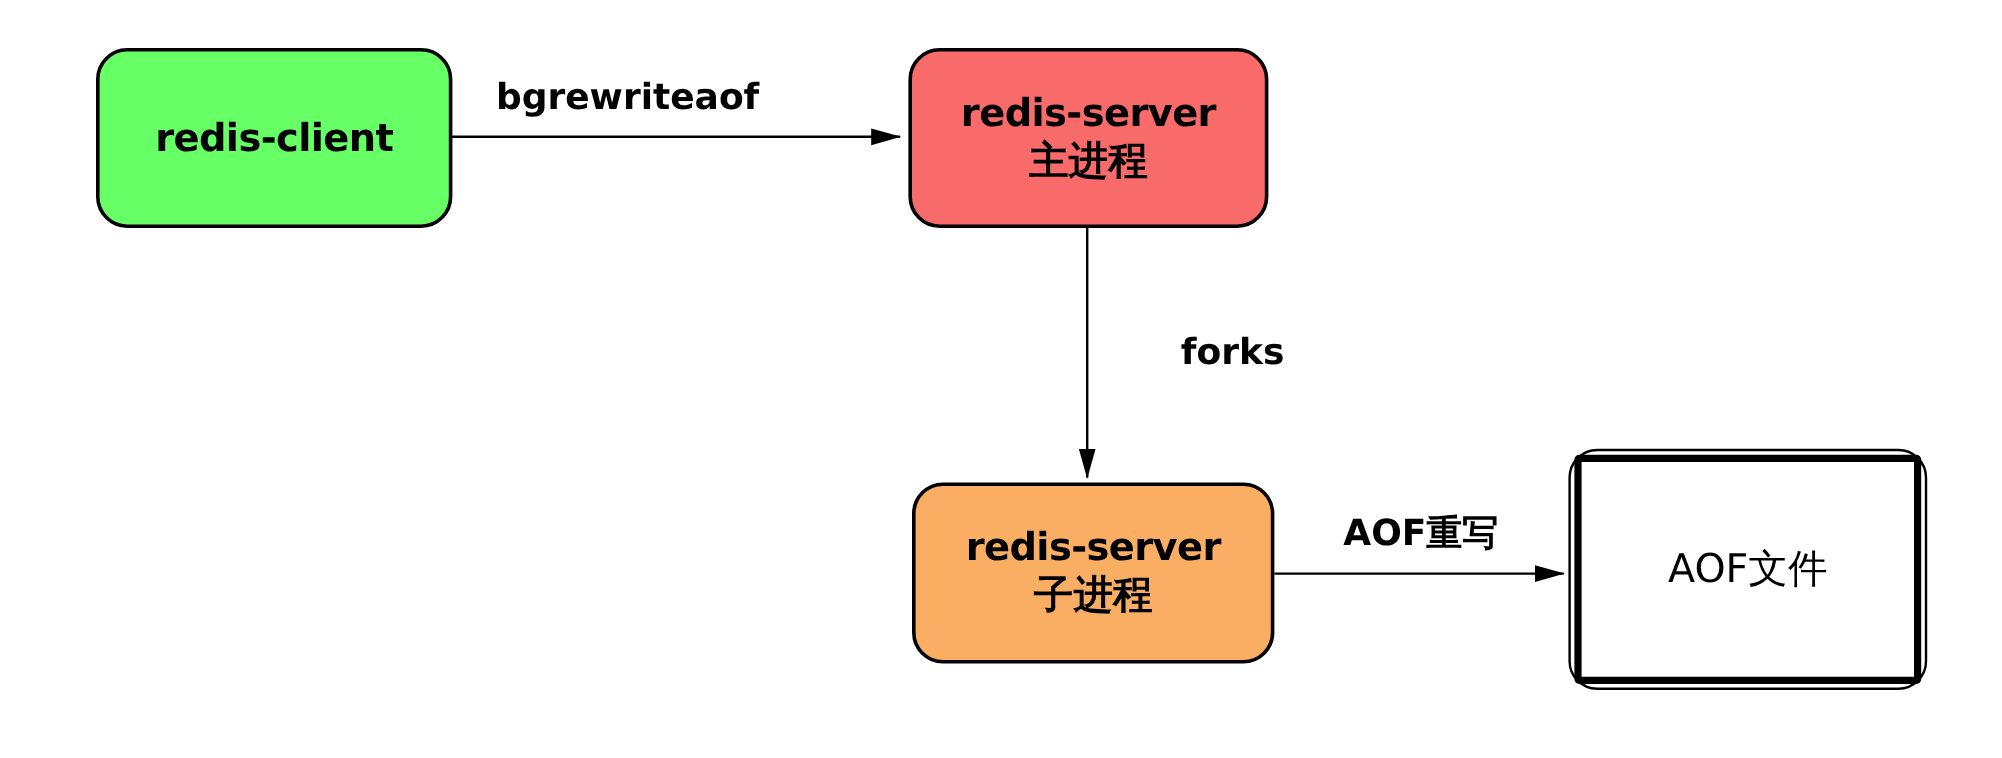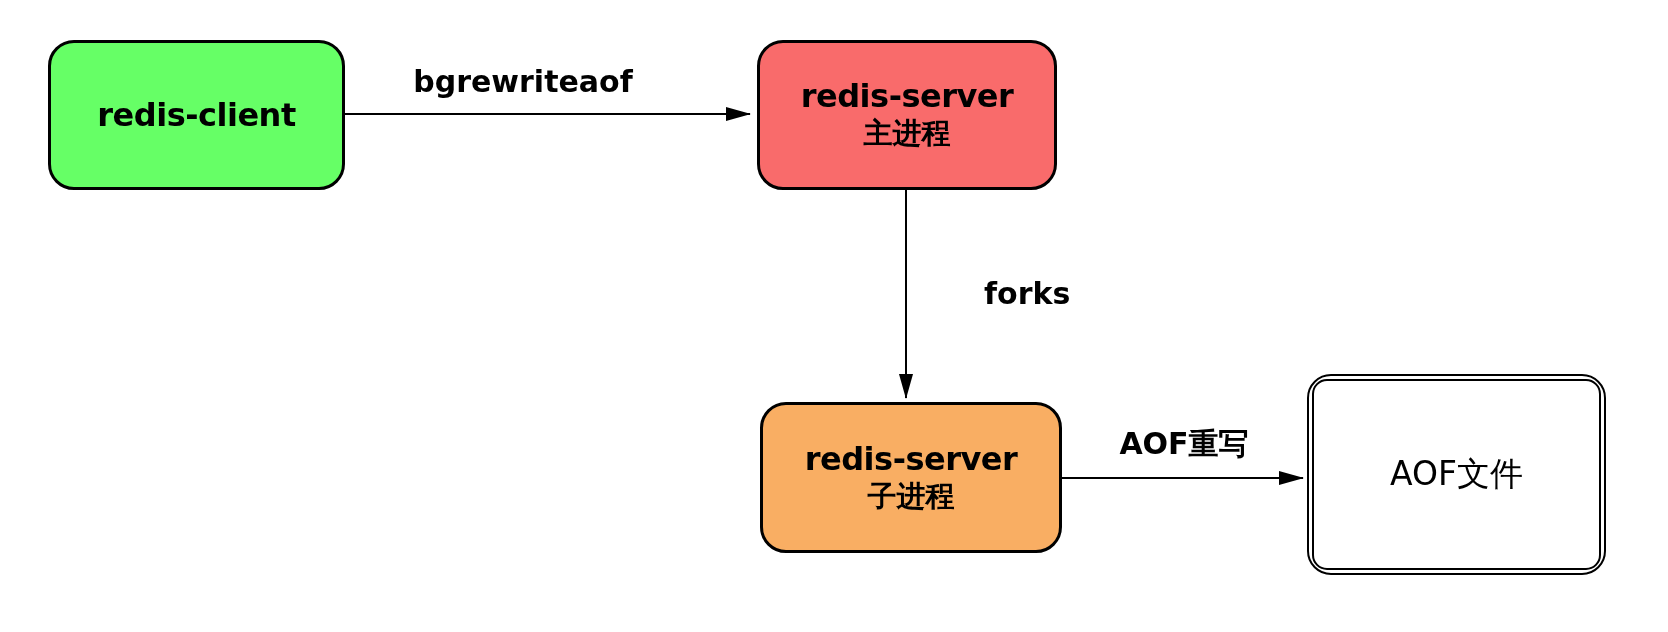--- a/index.html
+++ b/index.html
@@ -28,35 +28,35 @@
     text-align: center;
   }
   .node-label {
     font-weight: bold;
     font-size: 32px;
     line-height: 1.15;
     letter-spacing: -0.5px;
   }
   .node-sublabel {
     font-weight: bold;
-    font-size: 29px;
+    font-size: 33px;
     line-height: 1.25;
   }
   .node-client    { left: 48px;  top: 40px;  width: 297px; height: 150px; }
   .node-main      { left: 757px; top: 40px;  width: 300px; height: 150px; }
   .node-child     { left: 760px; top: 402px; width: 302px; height: 151px; }
   .node-aof-file  {
     left: 1307px; top: 374px; width: 299px; height: 201px;
     border-width: 2px; border-radius: 24px; background: #ffffff;
   }
   .node-aof-inner {
     position: absolute;
     inset: 3px;
-    border: 2px solid #000000;
-    border-radius: 15px;
+    border: 6px solid #000000;
+    border-radius: 4px;
     display: flex;
     align-items: center;
     justify-content: center;
   }
   .aof-file-label {
     font-size: 33px;
     font-weight: normal;
   }
   .edges-svg {
     position: absolute;
@@ -84,21 +84,21 @@
     <defs>
       <marker id="arrowhead" markerUnits="userSpaceOnUse" markerWidth="26" markerHeight="16" refX="24" refY="7" orient="auto">
         <path d="M0,0 L25,7 L0,14 Z" fill="#000000"></path>
       </marker>
     </defs>
     <line x1="345" y1="114" x2="750" y2="114" stroke="#000000" stroke-width="2" marker-end="url(#arrowhead)"></line>
     <line x1="906" y1="190" x2="906" y2="398" stroke="#000000" stroke-width="2" marker-end="url(#arrowhead)"></line>
     <line x1="1062" y1="478" x2="1303" y2="478" stroke="#000000" stroke-width="2" marker-end="url(#arrowhead)"></line>
   </svg>
 
-  <div class="node node-client" style="background-color: rgb(102, 255, 102);">
+  <div class="node node-client" style="background-color: rgb(102, 255, 102); margin-left: 32px;">
     <div class="node-label">redis-client</div>
   </div>
 
   <div class="node node-main" style="background-color: rgb(249, 107, 107);">
     <div class="node-label">redis-server</div>
     <div class="node-sublabel">主进程</div>
   </div>
 
   <div class="node node-child" style="background-color: rgb(249, 174, 99);">
     <div class="node-label">redis-server</div>

